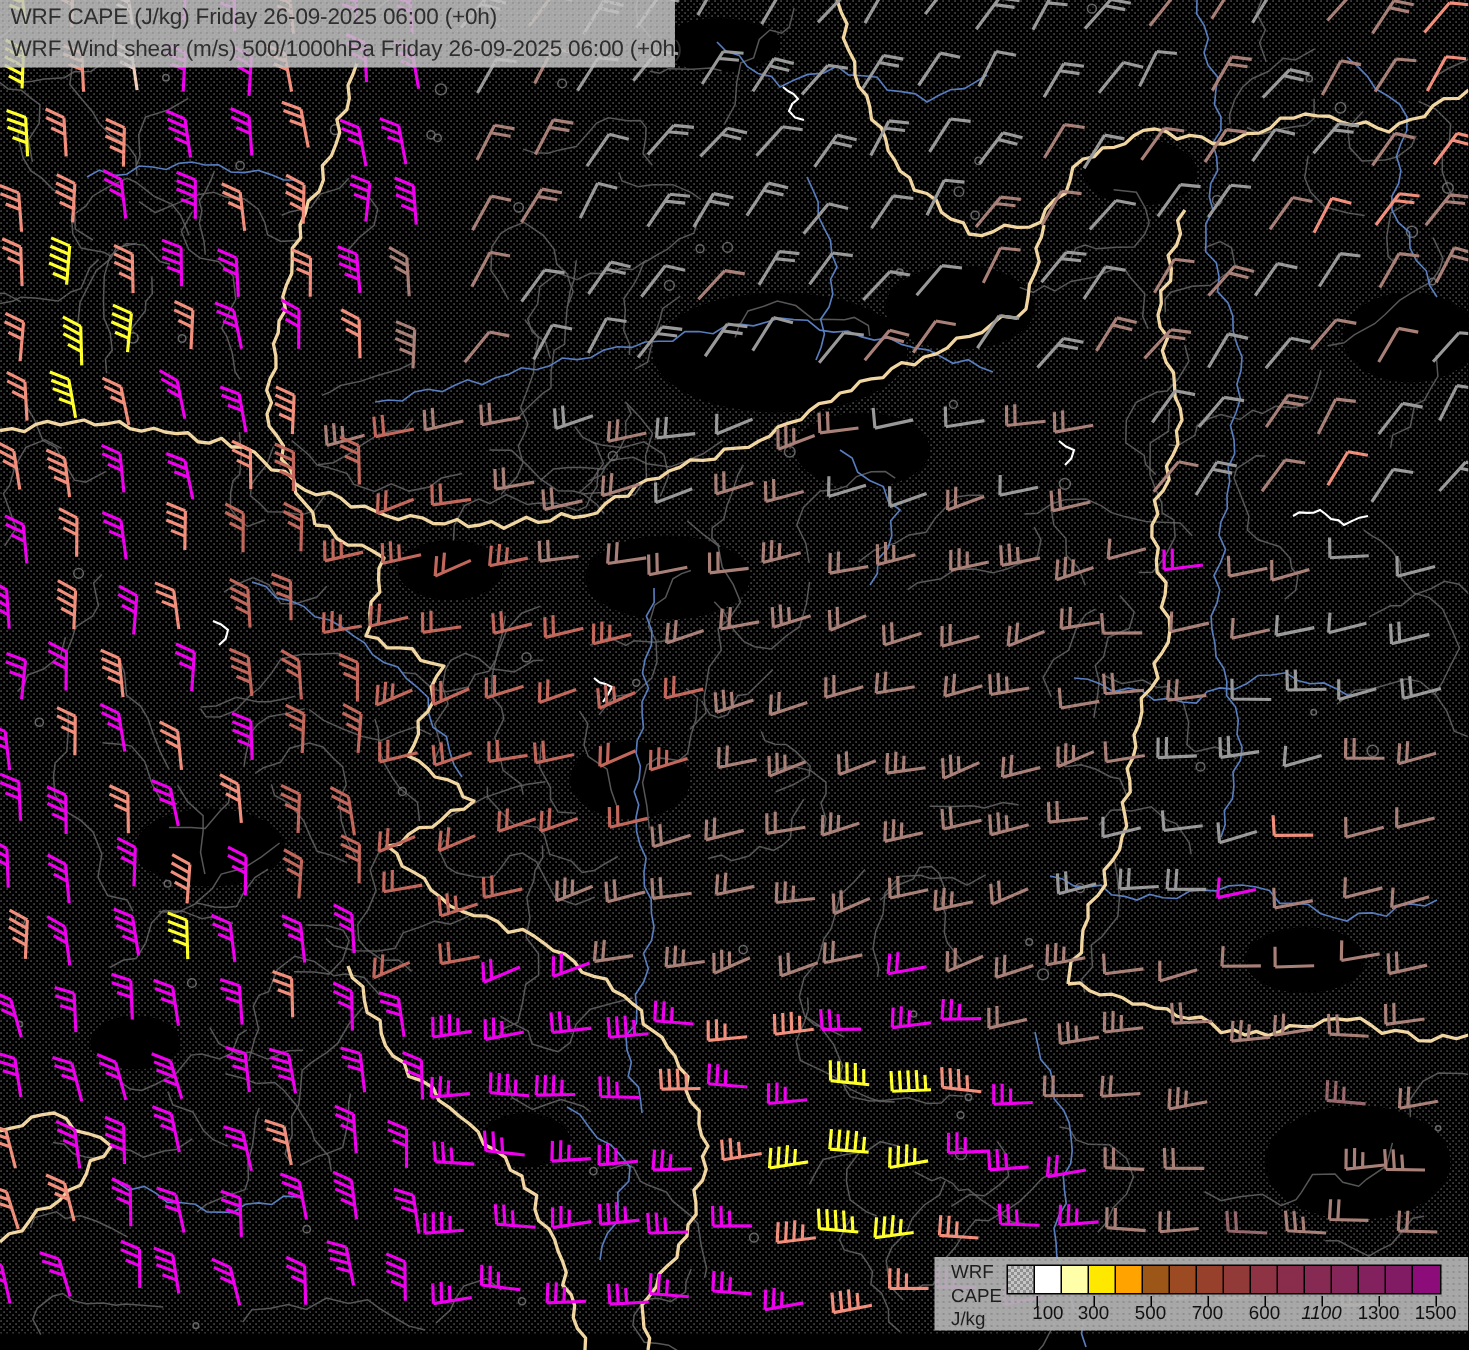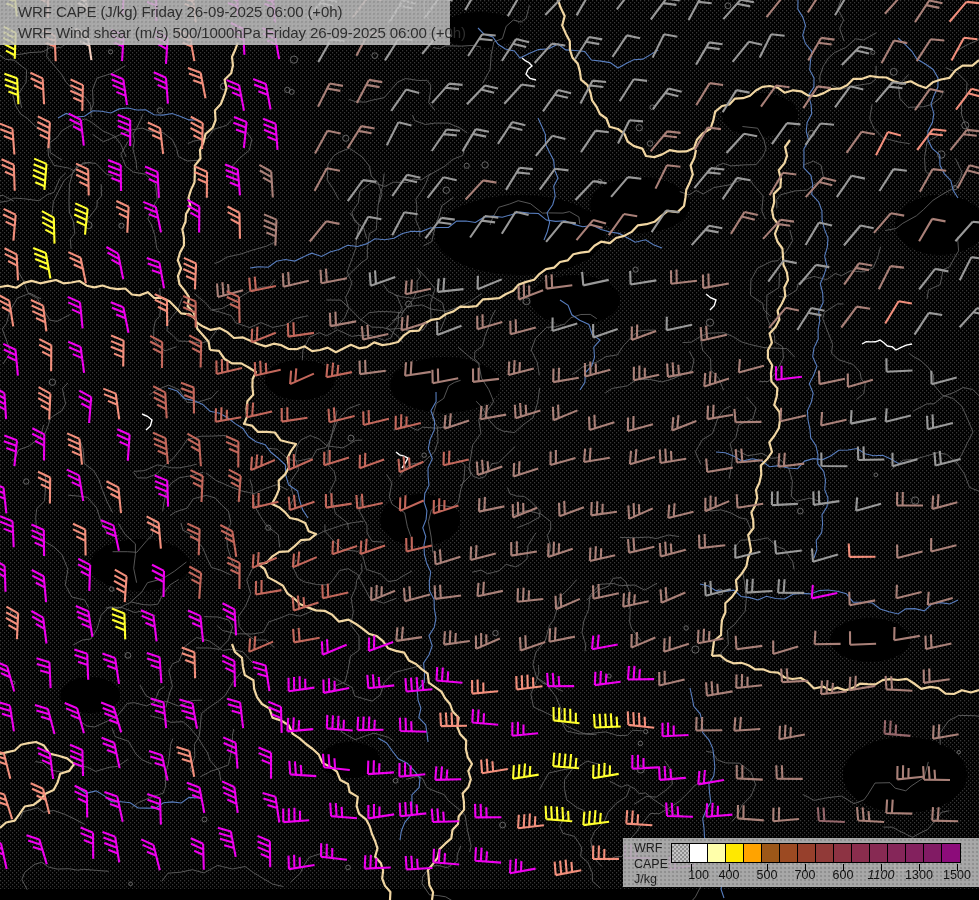--- a/index.html
+++ b/index.html
@@ -2,21 +2,21 @@
 <html><head>
 <meta charset="utf-8">
 <style>
   *{margin:0;padding:0;box-sizing:border-box}
   html,body{background:#000}
   body{font-family:"Liberation Sans",sans-serif}
   .stage{position:relative;width:979px;height:900px;overflow:hidden;background:#000}
   .stage svg{position:absolute;left:0;top:0}
   .hdr{
     position:absolute;left:0;top:0;width:450px;height:45px;
-    padding:2px 0 0 18px;
+    padding:2px 0 0 7px;
     background-color:rgba(194,194,194,0.86);
     background-image:radial-gradient(rgba(110,110,110,0.30) 0.8px,transparent 0.9px);
     background-size:4px 4px;
     color:#2e2e2e;font-size:15px;line-height:20.5px;white-space:nowrap;letter-spacing:-0.1px;
   }
   .lgd{
     position:absolute;left:623px;top:838px;width:356px;height:49px;
     background-color:rgba(177,177,177,0.94);
     background-image:radial-gradient(rgba(100,100,100,0.35) 0.8px,transparent 0.9px);
     background-size:4px 4px;
@@ -837,21 +837,21 @@
         <div class="cell" style="background: rgb(141, 51, 67);"></div>
         <div class="cell" style="background: rgb(138, 45, 77);"></div>
         <div class="cell" style="background: rgb(135, 42, 83);"></div>
         <div class="cell" style="background: rgb(133, 38, 89);"></div>
         <div class="cell" style="background: rgb(131, 33, 94);"></div>
         <div class="cell" style="background: rgb(129, 27, 100);"></div>
         <div class="cell" style="background: rgb(140, 12, 122);"></div>
       </div>
     <div id="legend-labels">
         <div class="lab" style="left: 50px; text-align: right;">100</div>
-        <div class="lab" style="left: 88px;">400</div>
+        <div class="lab" style="left: 88px;">300</div>
         <div class="lab" style="left: 126px;">500</div>
         <div class="lab" style="left: 164px;">700</div>
         <div class="lab" style="left: 202px;">600</div>
         <div class="lab" style="left: 240px; font-style: italic;">1100</div>
         <div class="lab" style="left: 278px;">1300</div>
         <div class="lab" style="left: 316px;">1500</div>
       </div>
   <div class="tick" style="left: 67.5px;"></div>
       <div class="tick" style="left: 105.5px;"></div>
       <div class="tick" style="left: 143.5px;"></div>

